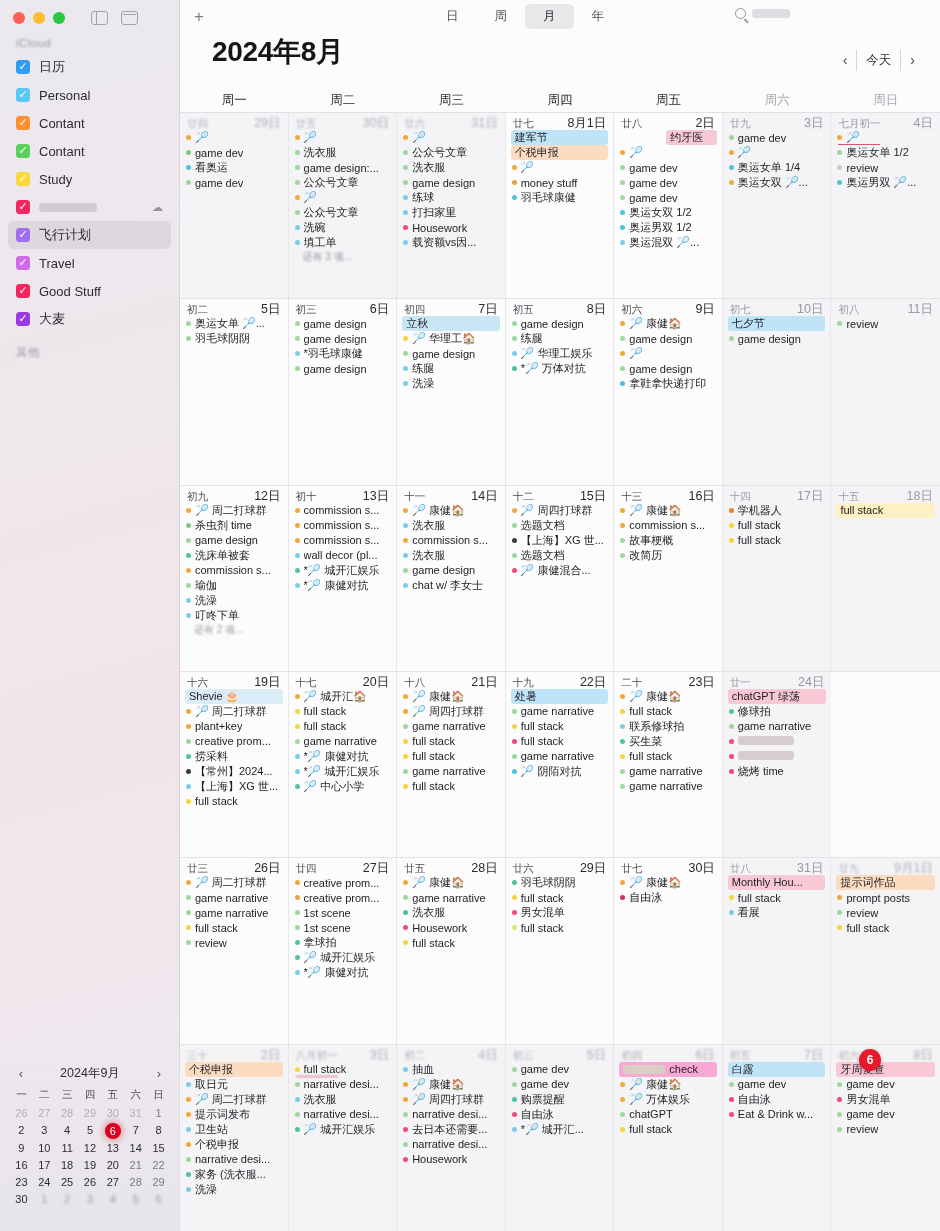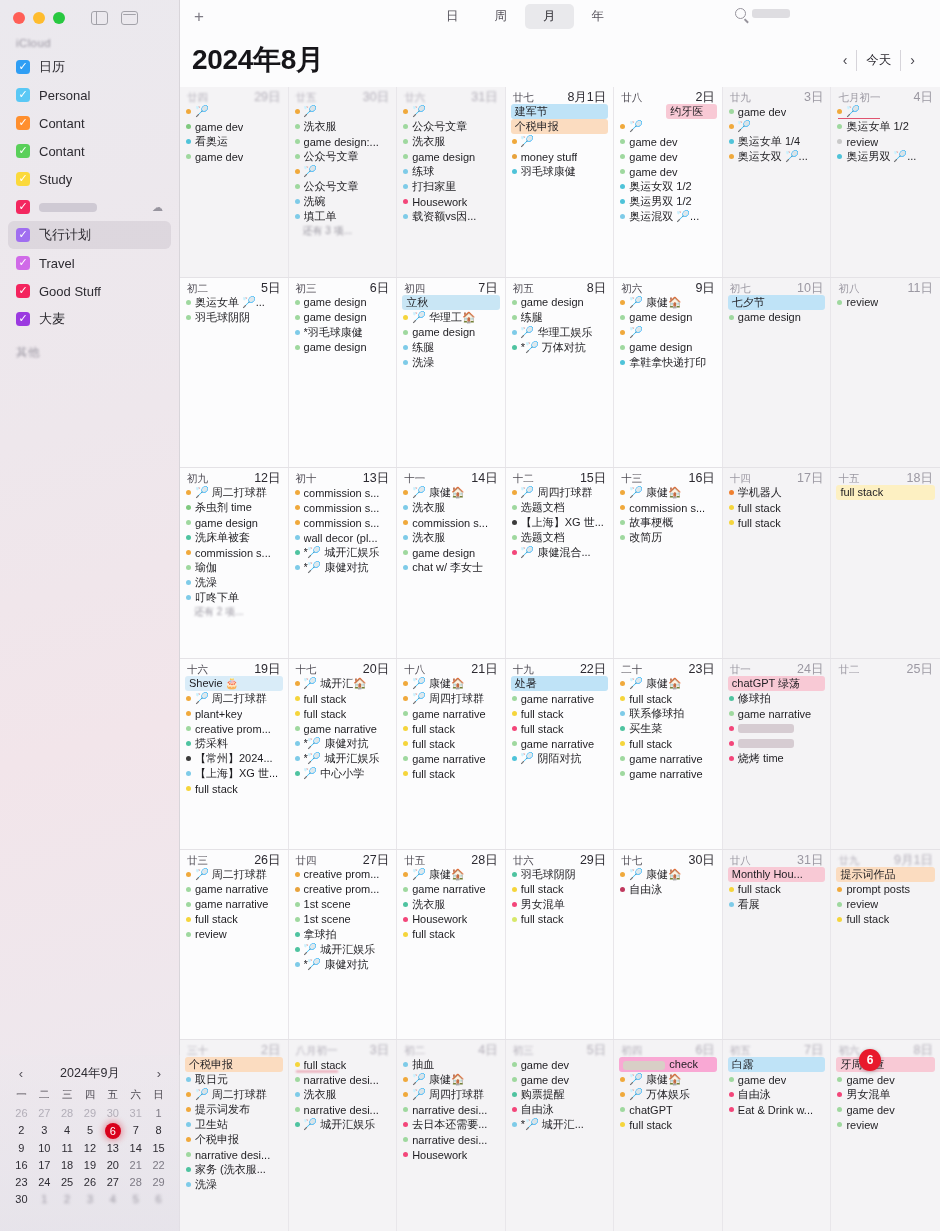--- a/index.html
+++ b/index.html
@@ -82,22 +82,22 @@
              padding: 0 14px; position: relative; }
   .plus { font-size: 17px; color: #7e7b85; width: 24px; text-align: left; line-height: 1; }
   .viewtabs { position: absolute; left: 248px; top: 4px; display: flex; align-items: center; gap: 0px; }
   .vtab { font-size: 12.5px; color: #57545d; padding: 4px 18px; border-radius: 5px; filter: blur(.35px); }
   .vtab.active { background: #e9e9ec; color: #2a282e; filter: none; }
   .searchbox { position: absolute; right: 150px; top: 8px; display: flex; align-items: center; gap: 6px; }
   .mag { width: 11px; height: 11px; border: 1.5px solid #96939c; border-radius: 50%; position: relative; display:inline-block;}
   .mag::after { content:""; position:absolute; right:-4px; bottom:-3px; width:5px; height:1.5px; background:#96939c; transform: rotate(45deg);}
   .search-ph { width: 38px; height: 9px; border-radius: 3px; background: #dedde1; }
 
-  #titlebar { height: 54px; flex: 0 0 54px; display: flex; align-items: center;
-              padding: 0 16px 0 12px; position: relative; }
+  #titlebar { height: 54px; flex: 0 0 54px; display: flex; 
+              padding: 0 16px 0 22px; position: relative; margin-left: 10px; }
   #monthTitle { font-size: 28px; font-weight: 700; color: #161519; letter-spacing: -.3px; }
   .nav { margin-left: auto; display: flex; align-items: center; gap: 0; }
   .nav-btn { font-size: 14px; color: #45434b; padding: 0 9px; }
   .nav-today { font-size: 12.5px; color: #2c2a31; padding: 2px 9px;
                border-left: 1px solid #d6d4da; border-right: 1px solid #d6d4da; filter: blur(.3px); }
 
   #weekhead { height: 26px; flex: 0 0 26px; display: grid; grid-template-columns: repeat(7, 1fr);
               border-bottom: 1px solid #e2e0e4; }
   .wh { font-size: 12.5px; color: #2c2a31; text-align: center; line-height: 26px; font-weight: 500; }
   .wh.we { color: #a9a6ae; filter: blur(.45px); }
@@ -274,20 +274,29 @@
 
     <div id="titlebar">
       <div id="monthTitle">2024年8月</div>
       <div class="nav">
         <span class="nav-btn">‹</span>
         <span class="nav-today">今天</span>
         <span class="nav-btn">›</span>
       </div>
     </div>
 
+    <div id="weekhead">
+        <div class="wh">周一</div>
+        <div class="wh">周二</div>
+        <div class="wh">周三</div>
+        <div class="wh">周四</div>
+        <div class="wh">周五</div>
+        <div class="wh we">周六</div>
+        <div class="wh we">周日</div>
+      </div>
 
     <div id="grid">
         <div class="week">
           <div class="day other">
             <div class="dhead muted">
               <span class="lunar">廿四</span>
               <span class="dnum">29日</span>
             </div>
             <div class="events">
               <div class="ev">
@@ -1026,27 +1035,20 @@
               <div class="ev">
                 <span class="dot" style="background: rgb(243, 70, 122);"></span>
                 <span class="ev-t"><span style="display: inline-block; width: 56px; height: 9px; border-radius: 3px; background: rgb(214, 204, 210);"></span></span>
               </div>
               <div class="ev">
                 <span class="dot" style="background: rgb(243, 70, 122);"></span>
                 <span class="ev-t">烧烤 time</span>
               </div>
             </div>
           </div>
-          <div class="day weekend">
-            <div class="dhead softmuted">
-              <span class="lunar">廿二</span>
-              <span class="dnum">25日</span>
-            </div>
-            <div class="events"></div>
-          </div>
         </div>
         <div class="week">
           <div class="day">
             <div class="dhead">
               <span class="lunar">廿三</span>
               <span class="dnum">26日</span>
             </div>
             <div class="events">
               <div class="ev">
                 <span class="dot" style="background: rgb(240, 169, 60);"></span>

